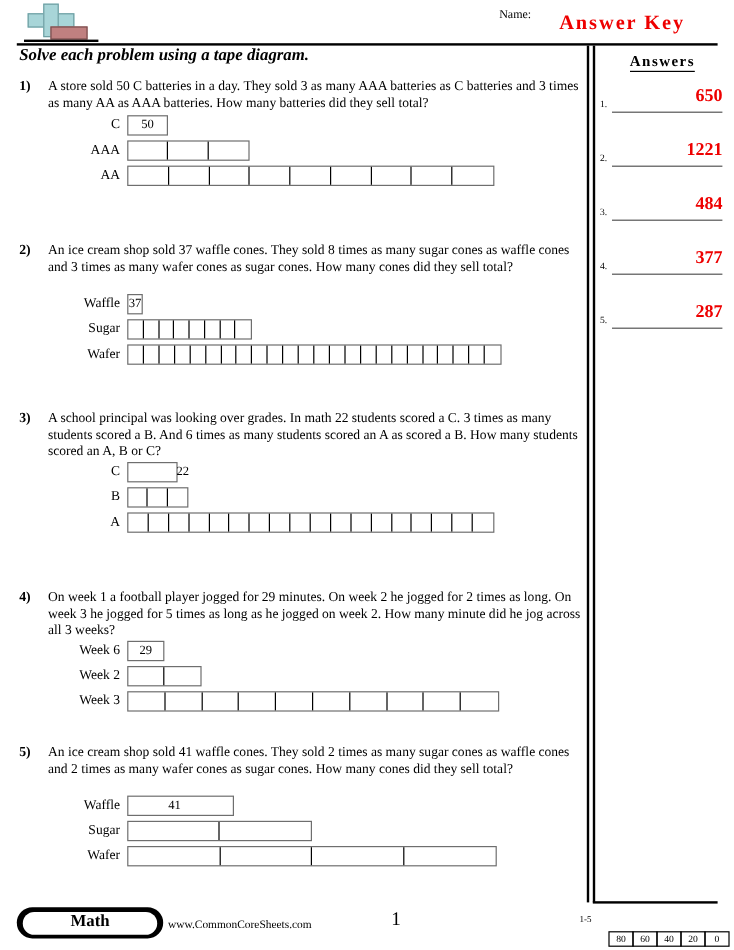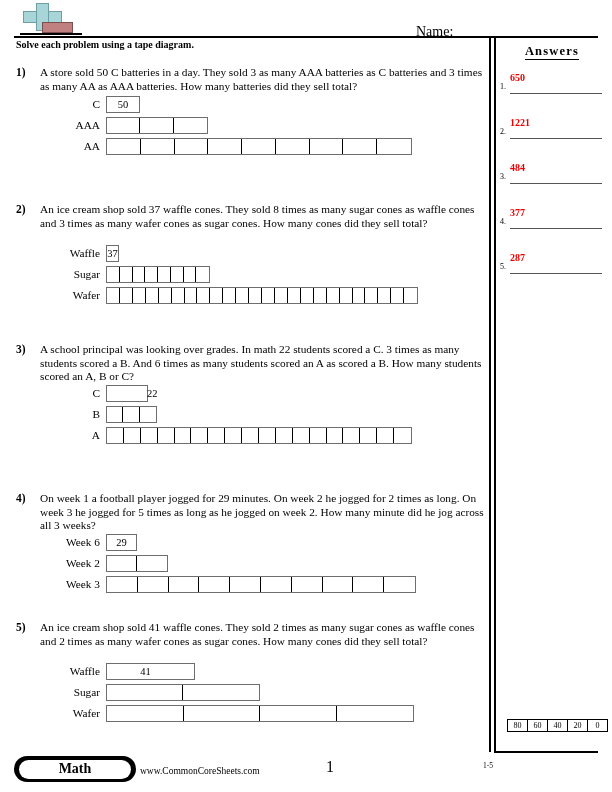--- a/index.html
+++ b/index.html
@@ -61,22 +61,22 @@
   #header-title {
     position: absolute;
     left: 120px; top: 12px;
     width: 290px;
     text-align: center;
     font-size: 14.5px;
     letter-spacing: 0.1px;
   }
   #name-label {
     position: absolute;
-    left: 416px; top: 24px;
-    font-size: 14px;
+    left: 416px; top: 7px;
+    font-size: 10px;
   }
   #answer-key {
     position: absolute;
     left: 466px; top: 9px;
     font-size: 17px;
     font-weight: bold;
     color: #ee0000;
     letter-spacing: 1.6px;
     font-family: "Liberation Serif", "DejaVu Serif", serif;
   }
@@ -84,22 +84,23 @@
     position: absolute;
     left: 14px; top: 36px;
     width: 584px; height: 2px;
     background: #000000;
   }
 
   
   #directions {
     position: absolute;
     left: 16px; top: 39px;
-    font-size: 10px;
+    font-size: 14px;
     font-weight: bold;
+    font-style: italic;
   }
 
   
   #divider-a {
     position: absolute;
     left: 489px; top: 38px;
     width: 1.5px; height: 714px;
     background: #000000;
   }
   #divider-b {
@@ -143,22 +144,22 @@
     position: absolute;
     left: 12px; top: 22px;
     width: 92px;
     height: 1px;
     background: #555555;
   }
   .ans-val {
     position: absolute;
     left: 12px; top: 1px;
     width: 92px;
-    text-align: left;
-    font-size: 10px;
+    text-align: right;
+    font-size: 15px;
     font-weight: bold;
     color: #ee0000;
   }
 
   
   .problem {
     position: absolute;
     left: 16px;
     width: 468px;
   }
@@ -255,21 +256,21 @@
     text-align: center;
     font-size: 16px;
   }
   #scale-label {
     position: absolute;
     left: 483px; top: 761px;
     font-size: 7.5px;
   }
   #scale-boxes {
     position: absolute;
-    left: 508px; top: 719px;
+    left: 508px; top: 776px;
     display: flex;
   }
   .scale-box {
     width: 21px; height: 13px;
     border: 1px solid #000000;
     margin-left: -1px;
     box-sizing: border-box;
     display: flex;
     align-items: center;
     justify-content: center;
@@ -282,20 +283,21 @@
 <div id="header">
 
   <div id="logo">
     <div class="plus-h"></div>
     <div class="plus-v"></div>
     <div class="book"></div>
     <div class="shelf"></div>
   </div>
 
   <div id="name-label">Name:</div>
+  <div id="answer-key">Answer Key</div>
   <div id="header-rule"></div>
 </div>
 
 <div id="directions">Solve each problem using a tape diagram.</div>
 
 <div id="divider-a"></div>
 <div id="divider-b"></div>
 
 <div id="answers-panel">
   <div id="answers-heading">

